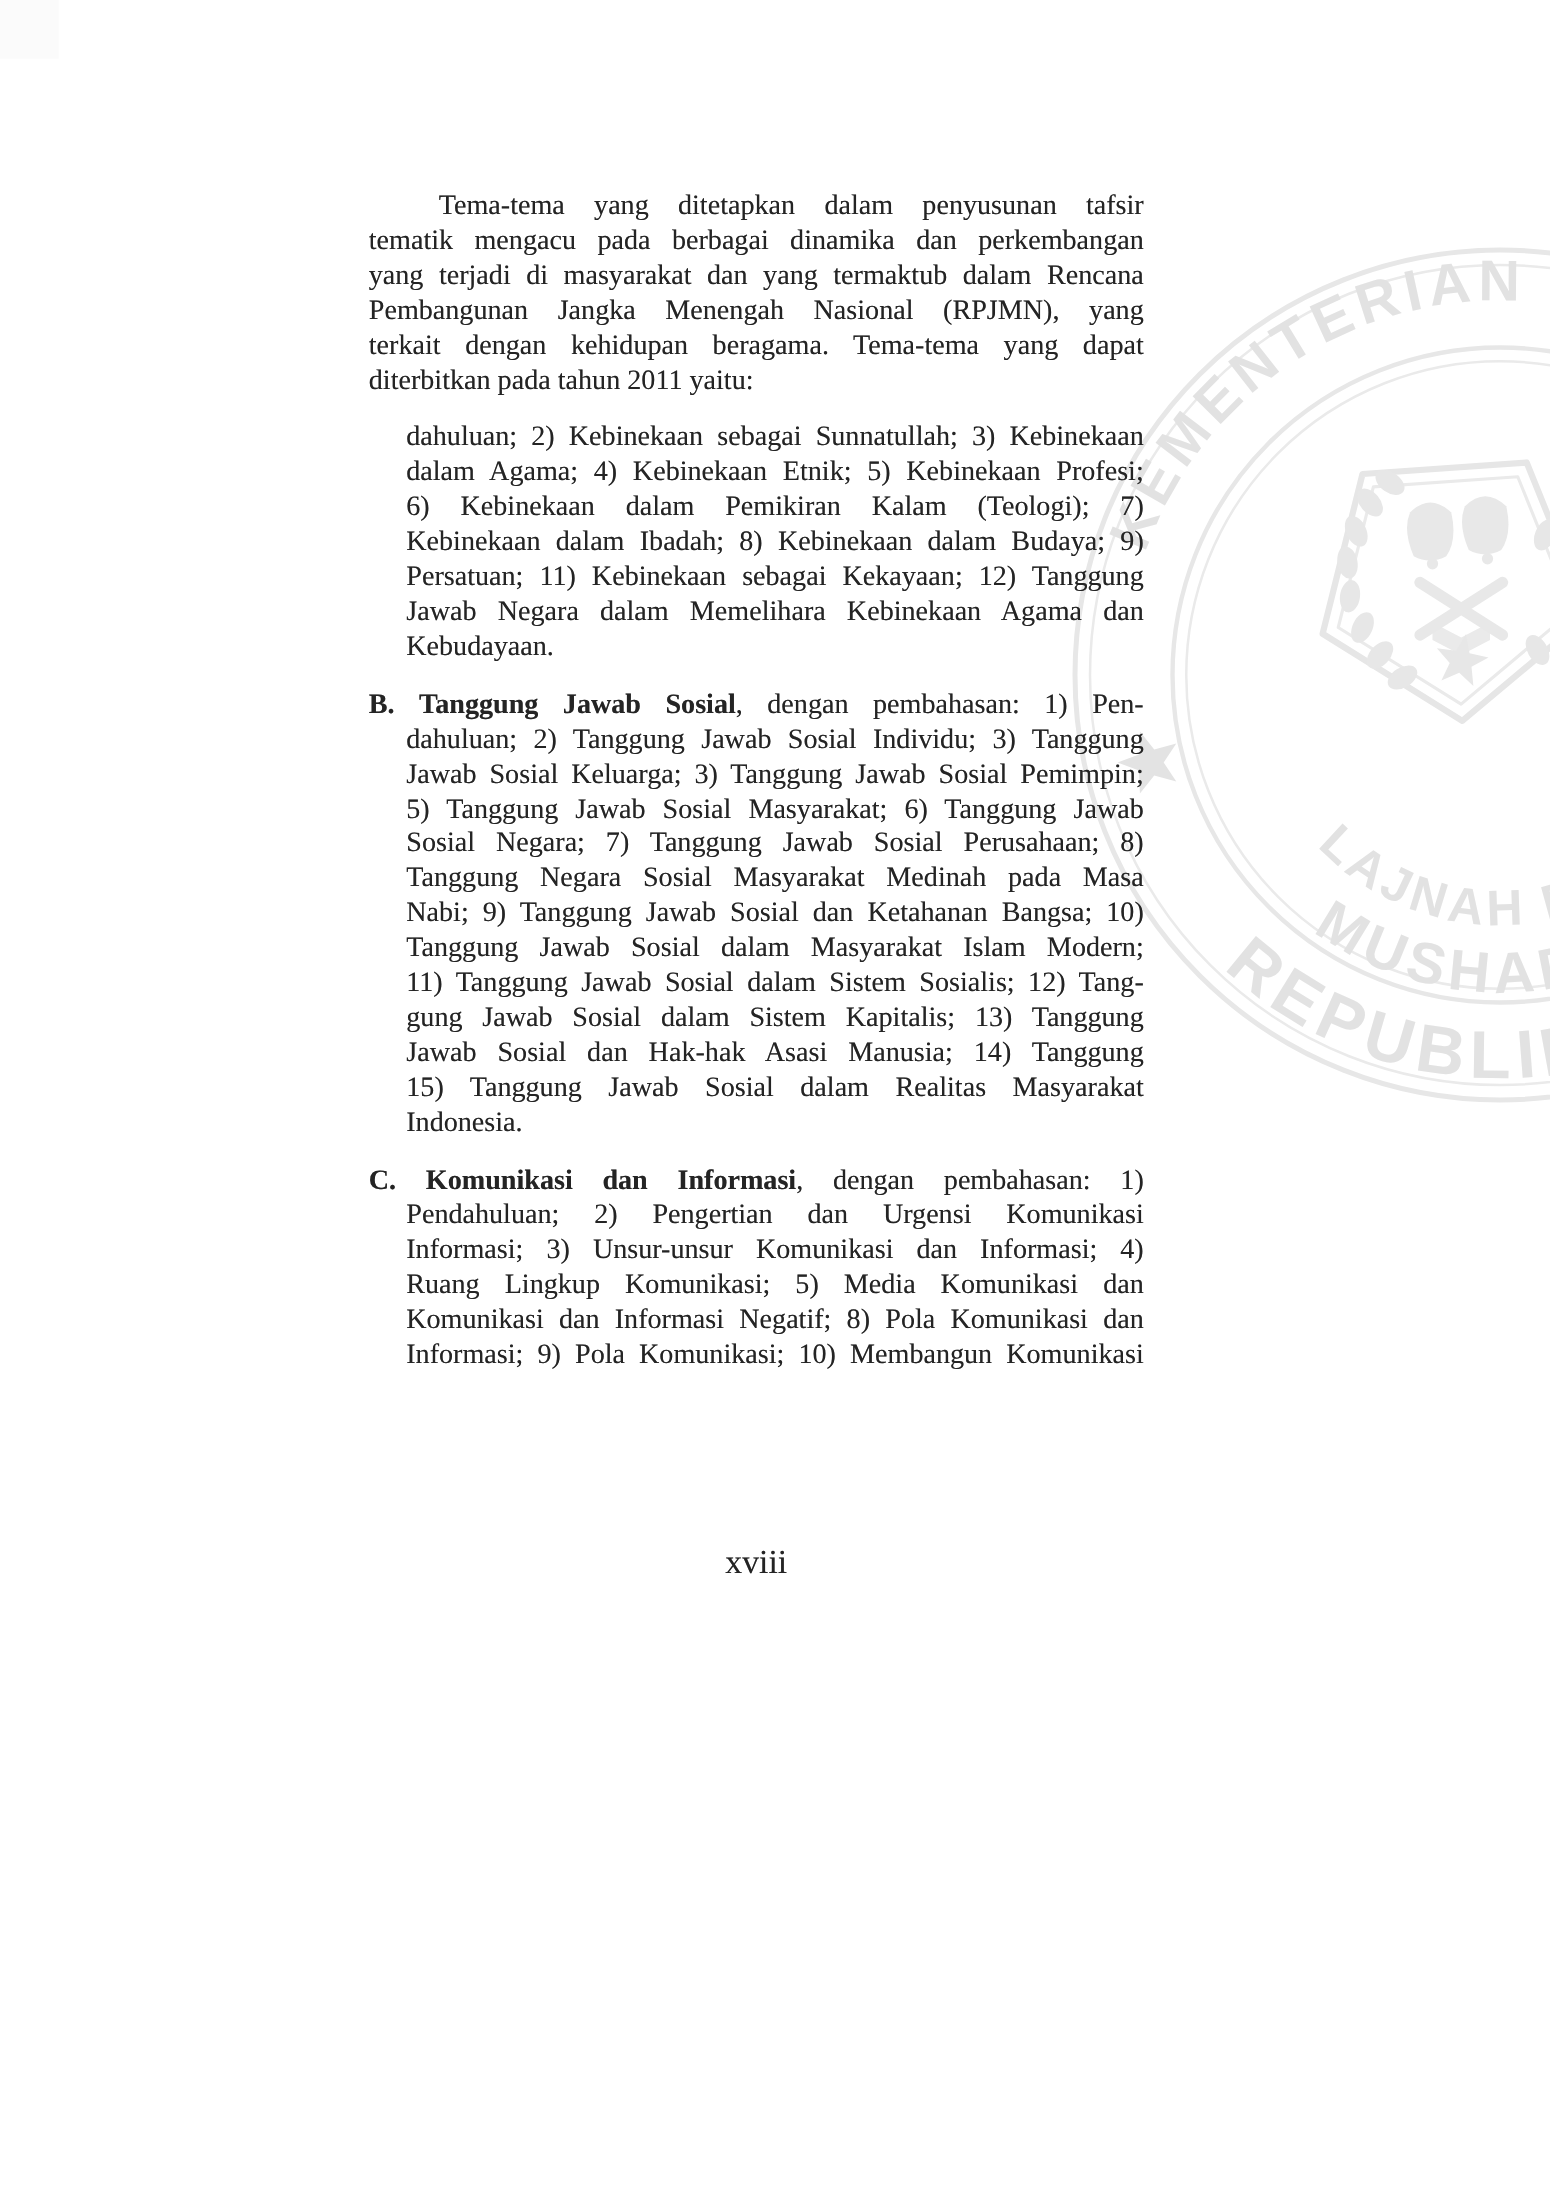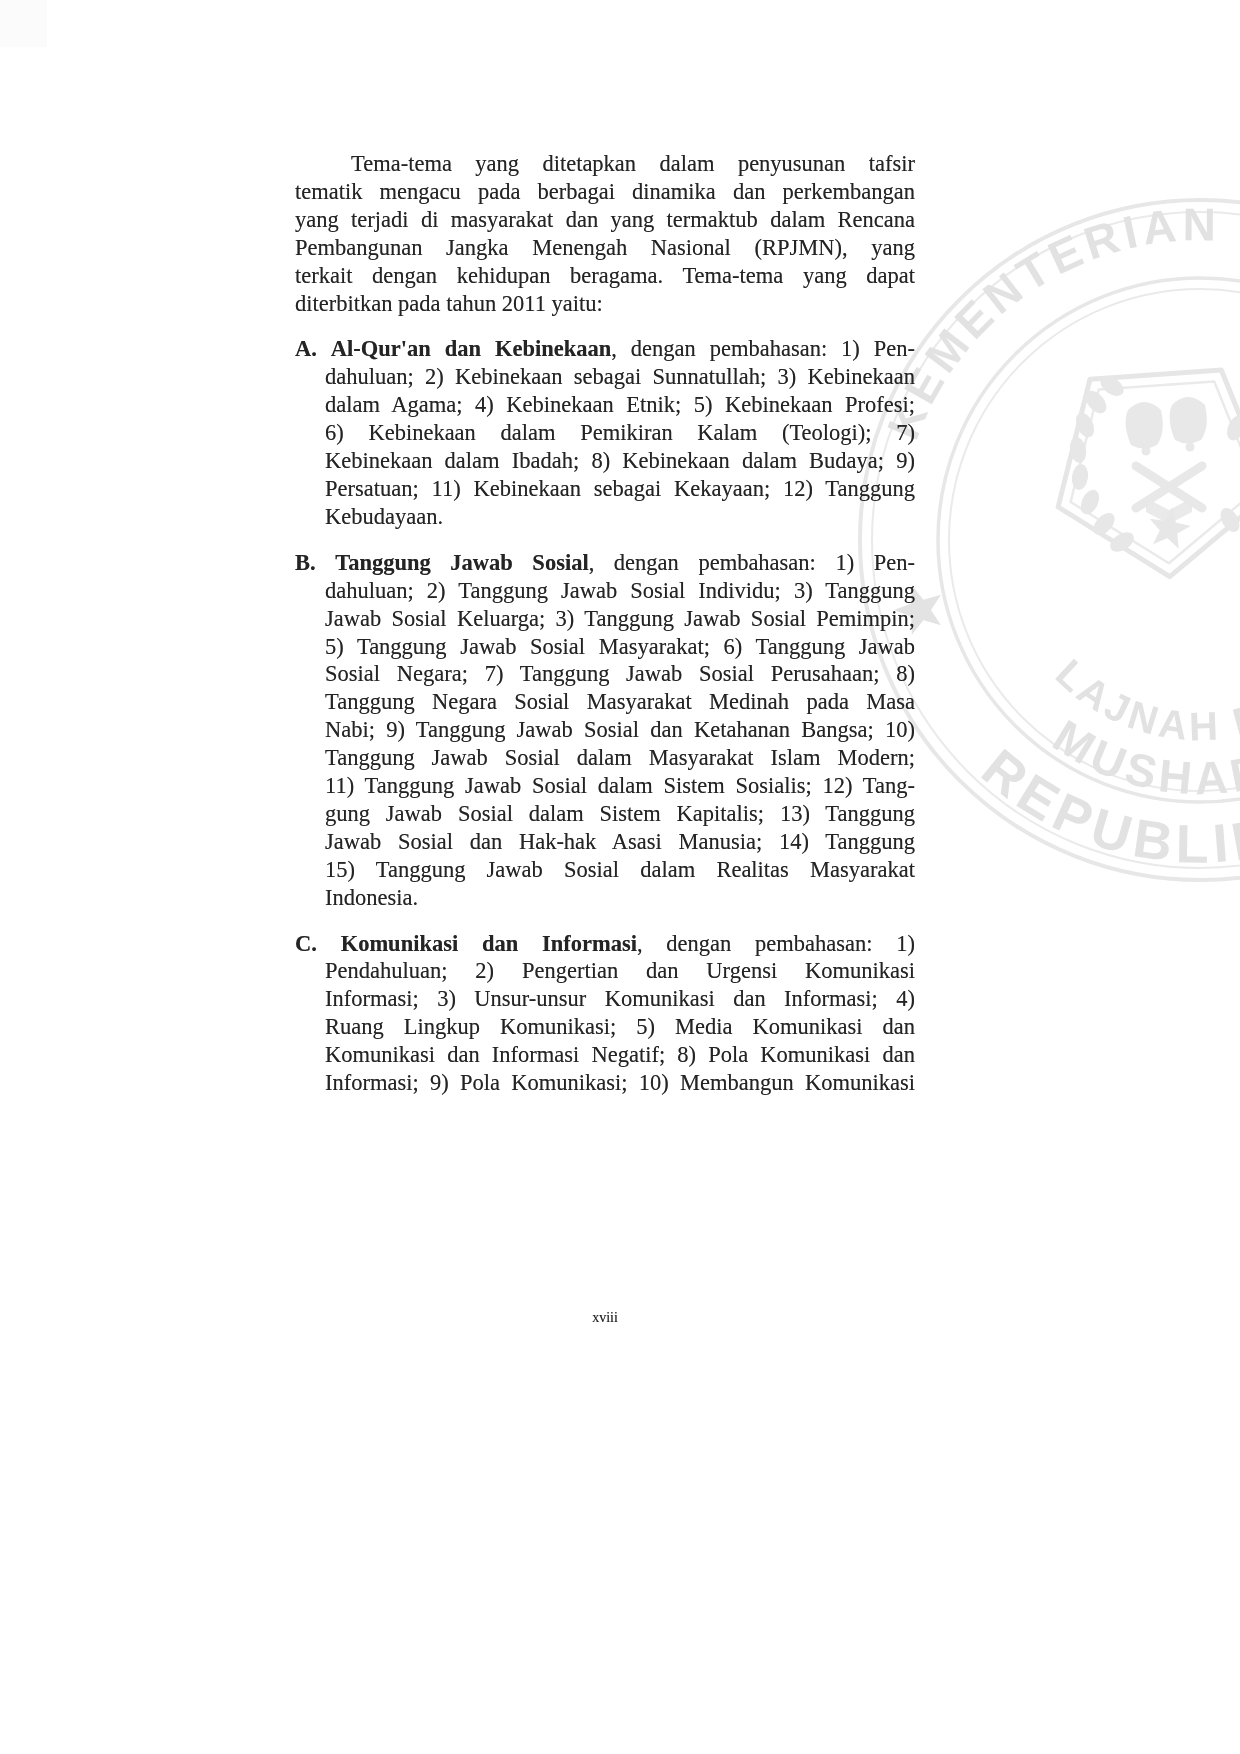--- a/index.html
+++ b/index.html
@@ -33,23 +33,23 @@
   .line{
     text-align:justify;
     text-align-last:justify;
     white-space:normal;
   }
   .line.last{text-align-last:left;}
   .line.first-indent{text-indent:56px;}
   .line.cont{padding-left:30px;}
   .bold{font-weight:bold;}
   .page-number{
-    position:absolute;left:295px;top:1304px;width:620px;
+    position:absolute;left:295px;top:1236px;width:620px;
     text-align:center;
-    font-size:14px;line-height:27.9px;color:#242424;
+    font-size:27px;line-height:27.9px;color:#242424;
     text-shadow:0 0 0.4px rgba(20,20,20,0.45);
   }
 </style>
 </head>
 <body>
 
 <div class="page">
 
   <div class="scan-artifact"></div>
 
@@ -116,26 +116,26 @@
   <div class="text-block" style="color: rgb(36, 36, 36);">
       <div class="block">
         <div class="line first-indent">Tema-tema yang ditetapkan dalam penyusunan tafsir</div>
         <div class="line">tematik mengacu pada berbagai dinamika dan perkembangan</div>
         <div class="line">yang terjadi di masyarakat dan yang termaktub dalam Rencana</div>
         <div class="line">Pembangunan Jangka Menengah Nasional (RPJMN), yang</div>
         <div class="line">terkait dengan kehidupan beragama. Tema-tema yang dapat</div>
         <div class="line last">diterbitkan pada tahun 2011 yaitu:</div>
       </div>
       <div class="block">
-        <div class="line"><span class="bold">A.</span> <span class="bold">Al-Qur'an dan Kebinekaan</span><span>, dengan pembahasan: 1) Pen-</span></div>
         <div class="line cont">dahuluan; 2) Kebinekaan sebagai Sunnatullah; 3) Kebinekaan</div>
         <div class="line cont">dalam Agama; 4) Kebinekaan Etnik; 5) Kebinekaan Profesi;</div>
         <div class="line cont">6) Kebinekaan dalam Pemikiran Kalam (Teologi); 7)</div>
         <div class="line cont">Kebinekaan dalam Ibadah; 8) Kebinekaan dalam Budaya; 9)</div>
         <div class="line cont">Persatuan; 11) Kebinekaan sebagai Kekayaan; 12) Tanggung</div>
+        <div class="line cont">Jawab Negara dalam Memelihara Kebinekaan Agama dan</div>
         <div class="line cont last">Kebudayaan.</div>
       </div>
       <div class="block">
         <div class="line"><span class="bold">B.</span> <span class="bold">Tanggung Jawab Sosial</span><span>, dengan pembahasan: 1) Pen-</span></div>
         <div class="line cont">dahuluan; 2) Tanggung Jawab Sosial Individu; 3) Tanggung</div>
         <div class="line cont">Jawab Sosial Keluarga; 3) Tanggung Jawab Sosial Pemimpin;</div>
         <div class="line cont">5) Tanggung Jawab Sosial Masyarakat; 6) Tanggung Jawab</div>
         <div class="line cont">Sosial Negara; 7) Tanggung Jawab Sosial Perusahaan; 8)</div>
         <div class="line cont">Tanggung Negara Sosial Masyarakat Medinah pada Masa</div>
         <div class="line cont">Nabi; 9) Tanggung Jawab Sosial dan Ketahanan Bangsa; 10)</div>

